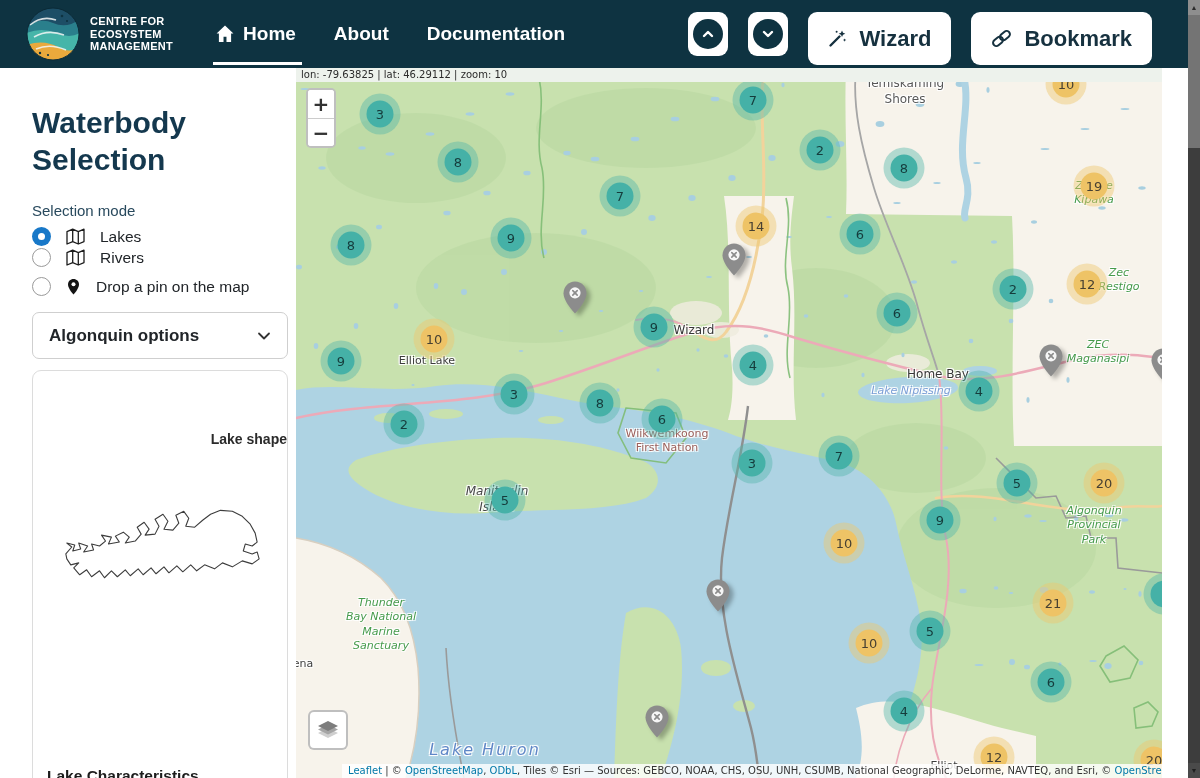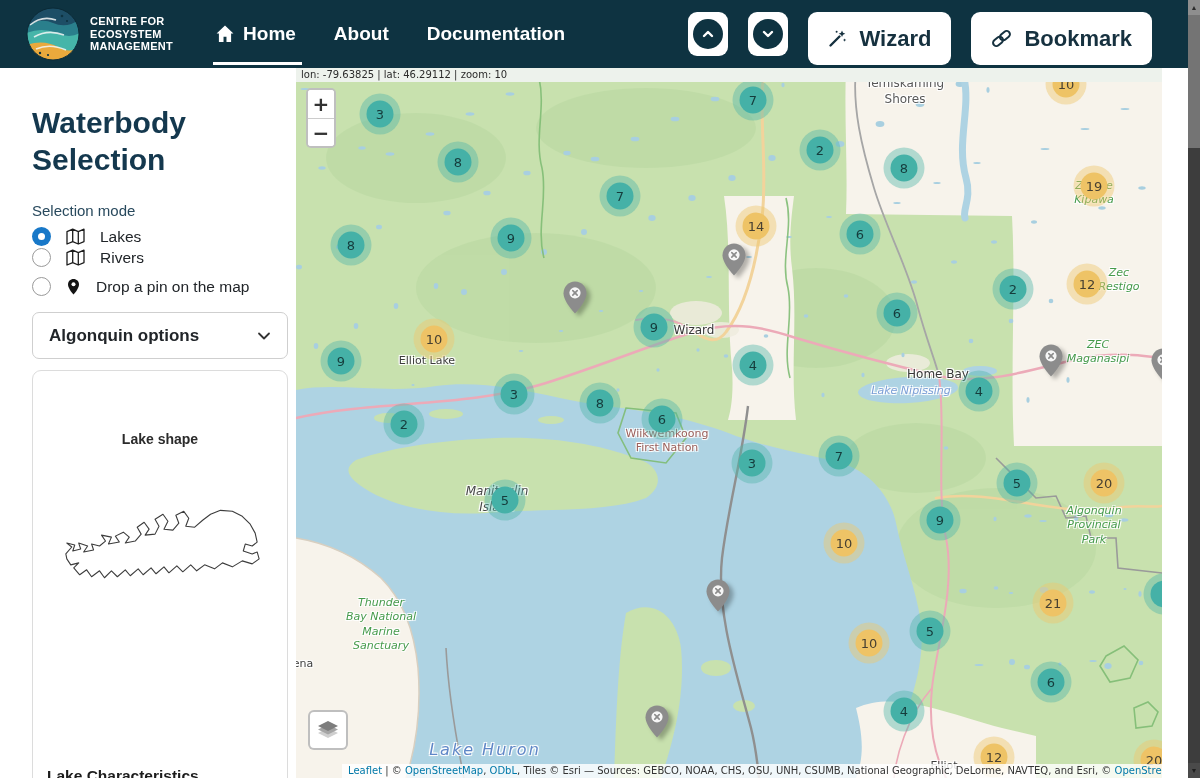--- a/index.html
+++ b/index.html
@@ -25,21 +25,21 @@
   .mode-row { position:absolute; left:32px; display:flex; align-items:center; gap:15px; cursor:pointer; }
   .radio { width:19px; height:19px; border-radius:50%; border:1.5px solid #9a9a9a; background:#fff; position:relative; flex:0 0 auto; }
   .radio.checked { border:none; background:#1878c8; }
   .radio.checked::after { content:""; position:absolute; left:6px; top:6px; width:7px; height:7px; border-radius:50%; background:#fff; }
   .mode-ic { display:flex; align-items:center; }
   .mode-label { font-size:15.5px; color:#212529; }
   .opt-box { position:absolute; left:32px; top:244px; width:256px; height:47px; border:1px solid #cfcfcf; border-radius:7px; background:#fff; display:flex; align-items:center; justify-content:space-between; padding:0 14px 0 16px; cursor:pointer; }
   .opt-label { font-size:17px; font-weight:bold; color:#212529; }
   .lake-card { position:absolute; left:32px; top:302px; width:256px; height:520px; border:1px solid #dcdcdc; border-radius:9px; background:#fff; }
   .lake-card-h { height:43px; border-bottom:1px solid #e4e4e4; display:flex; align-items:center; padding-left:14px; font-size:18px; font-weight:bold; color:#1c1c1c; }
-  .lake-shape-label { position:absolute; left:0; right:0; top:60px; text-align:center; font-size:14px; font-weight:bold; color:#2b2b2b; }
+  .lake-shape-label { position:absolute; left:0; right:0; top:60px; text-align:right; font-size:14px; font-weight:bold; color:#2b2b2b; }
   .lake-shape-svg { position:absolute; left:13px; top:128px; }
   .lake-char-title { position:absolute; left:14px; top:396px; font-size:15.5px; font-weight:bold; color:#1c1c1c; }
 
   
   .map { position:absolute; left:296px; top:68px; width:866px; height:710px; overflow:hidden; background:#c8e1ae;text-decoration:underline; }
   .basemap { position:absolute; left:0; top:0; }
   .coordbar { position:absolute; left:0; top:0; width:100%; height:14px; background:#edf2ec; font-family:"DejaVu Sans",sans-serif; font-size:10px; color:#2b2b2b; line-height:14px; padding-left:5px; z-index:30; }
   .zoomctl { position:absolute; left:10px; top:20px; width:30px; border-radius:5px; border:2px solid rgba(0,0,0,.25); background:#fff; z-index:31; overflow:hidden; }
   .zoomctl .zb { width:100%; height:28px; background:#fff; border:none; font-size:20px; font-weight:bold; color:#333; cursor:pointer; line-height:26px; font-family:"DejaVu Sans",sans-serif; }
   .zoomctl .zb + .zb { border-top:1px solid #ccc; }

